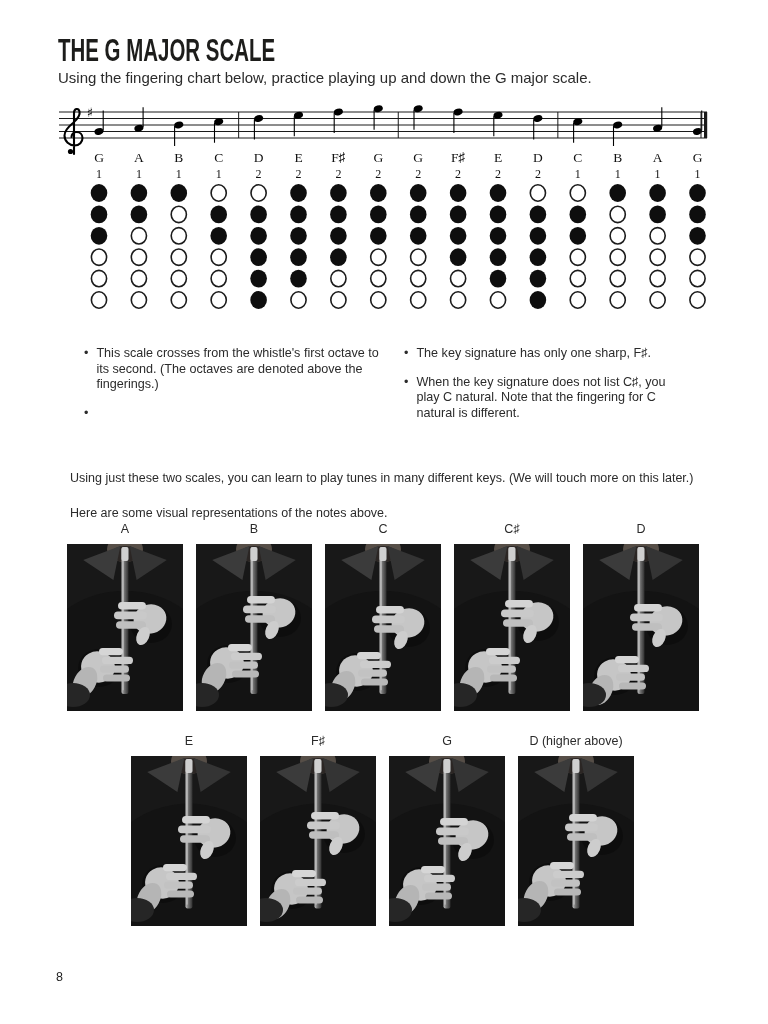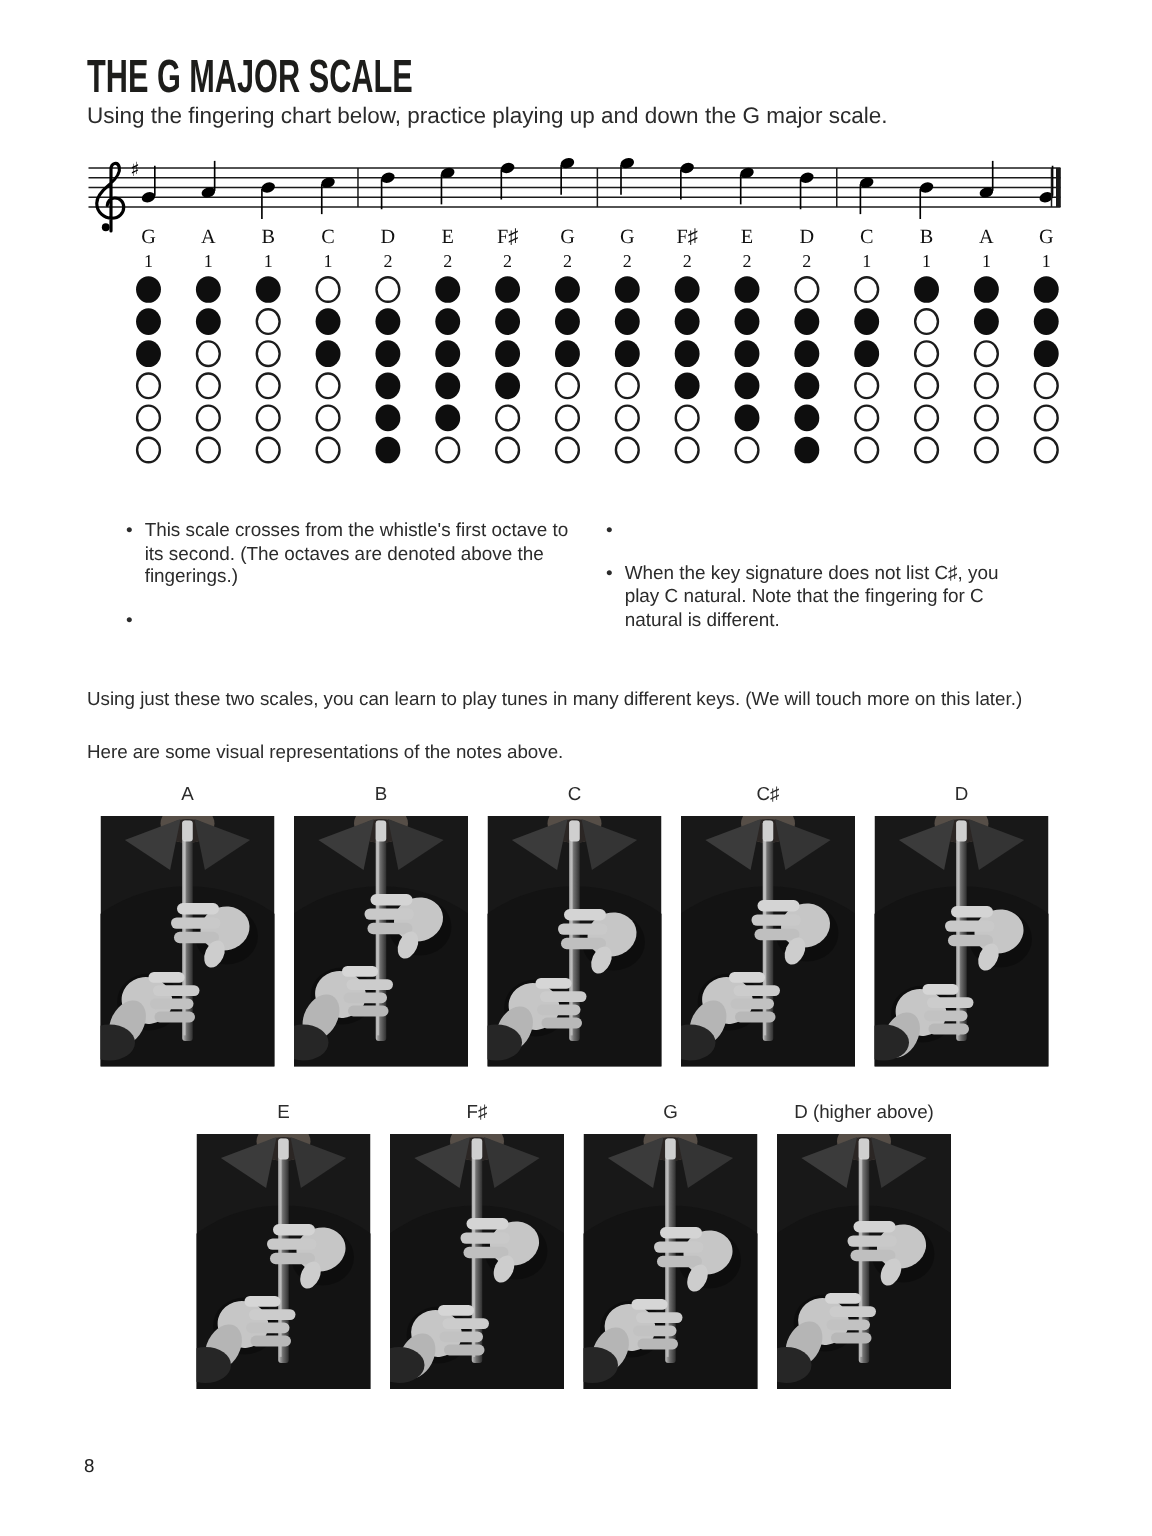--- a/index.html
+++ b/index.html
@@ -16,21 +16,21 @@
   .intro{
     position:absolute;left:58px;top:69px;margin:0;
     font-size:15px;color:#2b2b2b;
   }
   .notation{position:absolute;left:54px;top:104px;width:660px;height:212px;}
   .bullets{position:absolute;margin:0;padding:0;list-style:none;font-size:12.6px;line-height:15.5px;color:#2b2b2b;}
   .bullets.left{left:84px;top:346px;width:298px;}
   .bullets.right{left:404px;top:346px;width:272px;}
   .bullets li{display:flex;gap:8px;margin-bottom:13px;}
   .bullets .dot{flex:0 0 auto;}
-  .para{position:absolute;left:58px;margin:0;font-size:12.5px;color:#2b2b2b;}
+  .para{position:absolute;left:58px;margin:12px;font-size:12.5px;color:#2b2b2b;}
   .para.p1{top:459px;width:660px;}
   .para.p2{top:494px;width:660px;}
   .photo-row{position:absolute;display:flex;gap:13px;}
   .photo-row.row1{left:67px;top:521px;}
   .photo-row.row2{left:131px;top:733px;}
   .photo-cell{width:116px;display:flex;flex-direction:column;align-items:center;}
   .photo-label{font-size:12.5px;color:#2b2b2b;height:16px;line-height:16px;margin-bottom:7px;white-space:nowrap;}
   .photo-frame{width:116px;display:block;}
   .pagenum{position:absolute;left:56px;top:970px;font-size:12.5px;color:#222;}
 </style>
@@ -290,20 +290,21 @@
         <span class="dot">•</span>
         <span>This scale crosses from the whistle's first octave to its second. (The octaves are denoted above the fingerings.)</span>
       </li>
       <li>
         <span class="dot">•</span>
       </li>
     </ul>
   <ul id="bullets-right" class="bullets right">
       <li>
         <span class="dot">•</span>
+        <span>The key signature has only one sharp, F♯.</span>
       </li>
       <li>
         <span class="dot">•</span>
         <span>When the key signature does not list C♯, you play C natural. Note that the fingering for C natural is different.</span>
       </li>
     </ul>
 
   <p class="para p1">Using just these two scales, you can learn to play tunes in many different keys. (We will touch more on this later.)</p>
   <p class="para p2">Here are some visual representations of the notes above.</p>
 

